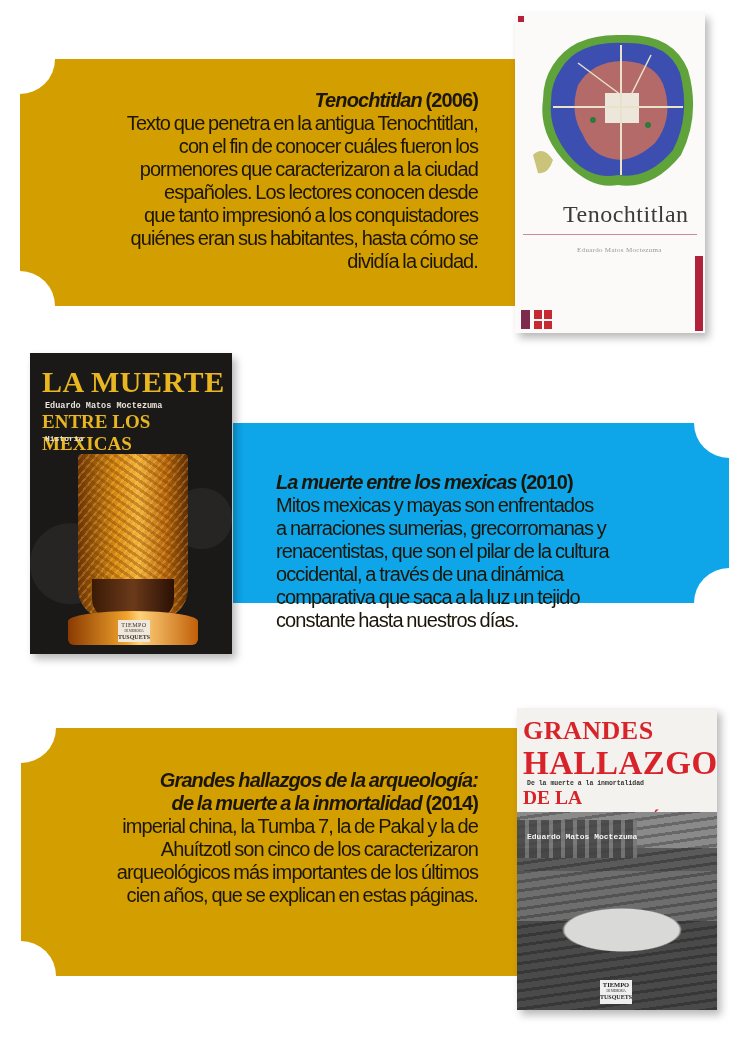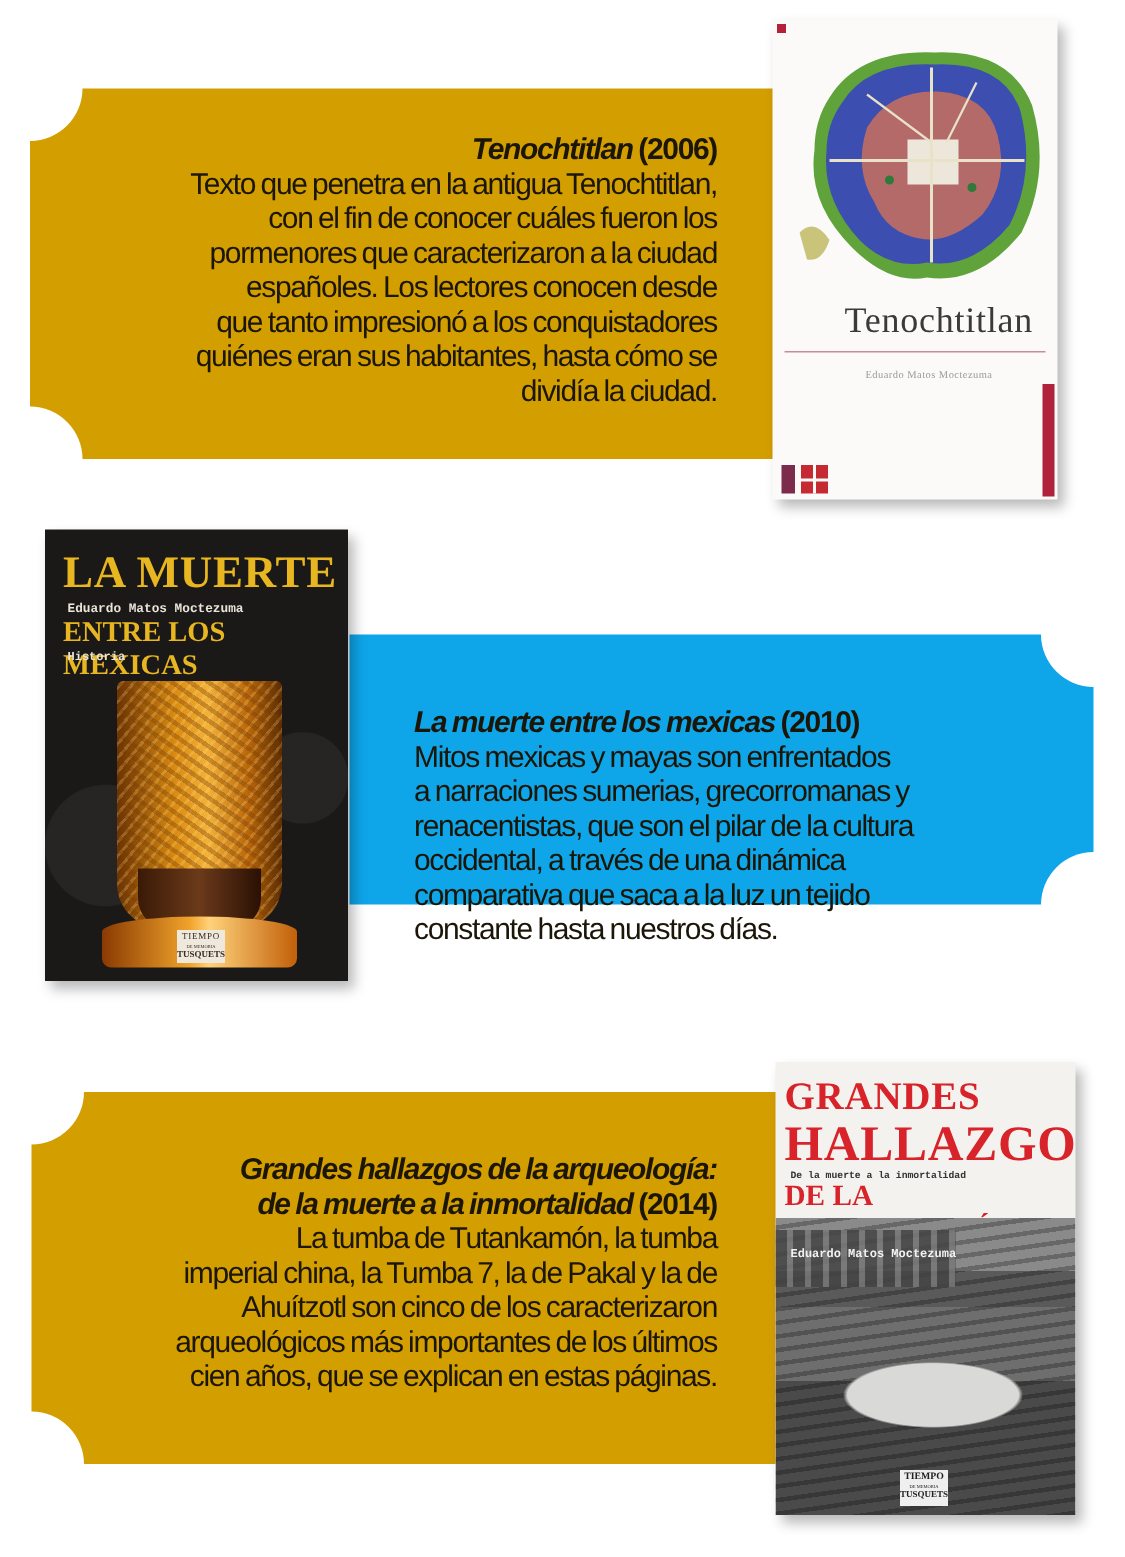--- a/index.html
+++ b/index.html
@@ -151,21 +151,20 @@
     <span class="l3">TUSQUETS</span>
   </div>
 </div>
 
 <div class="panel panel-3">
   <div class="notch tl"></div>
   <div class="notch bl"></div>
   <div class="text-block tb-3">
     <span class="line title"><i>Grandes hallazgos de la arqueología:</i></span>
     <span class="line title"><i>de la muerte a la inmortalidad</i> <span>(2014)</span></span>
-    <span class="line">La tumba de Tutankamón, la tumba</span>
     <span class="line">imperial china, la Tumba 7, la de Pakal y la de</span>
     <span class="line">Ahuítzotl son cinco de los caracterizaron</span>
     <span class="line">arqueológicos más importantes de los últimos</span>
     <span class="line">cien años, que se explican en estas páginas.</span>
   </div>
 </div>
 
 <div class="book book-3">
   <div class="b3-t1">GRANDES</div>
   <div class="b3-t2">HALLAZGOS</div>

